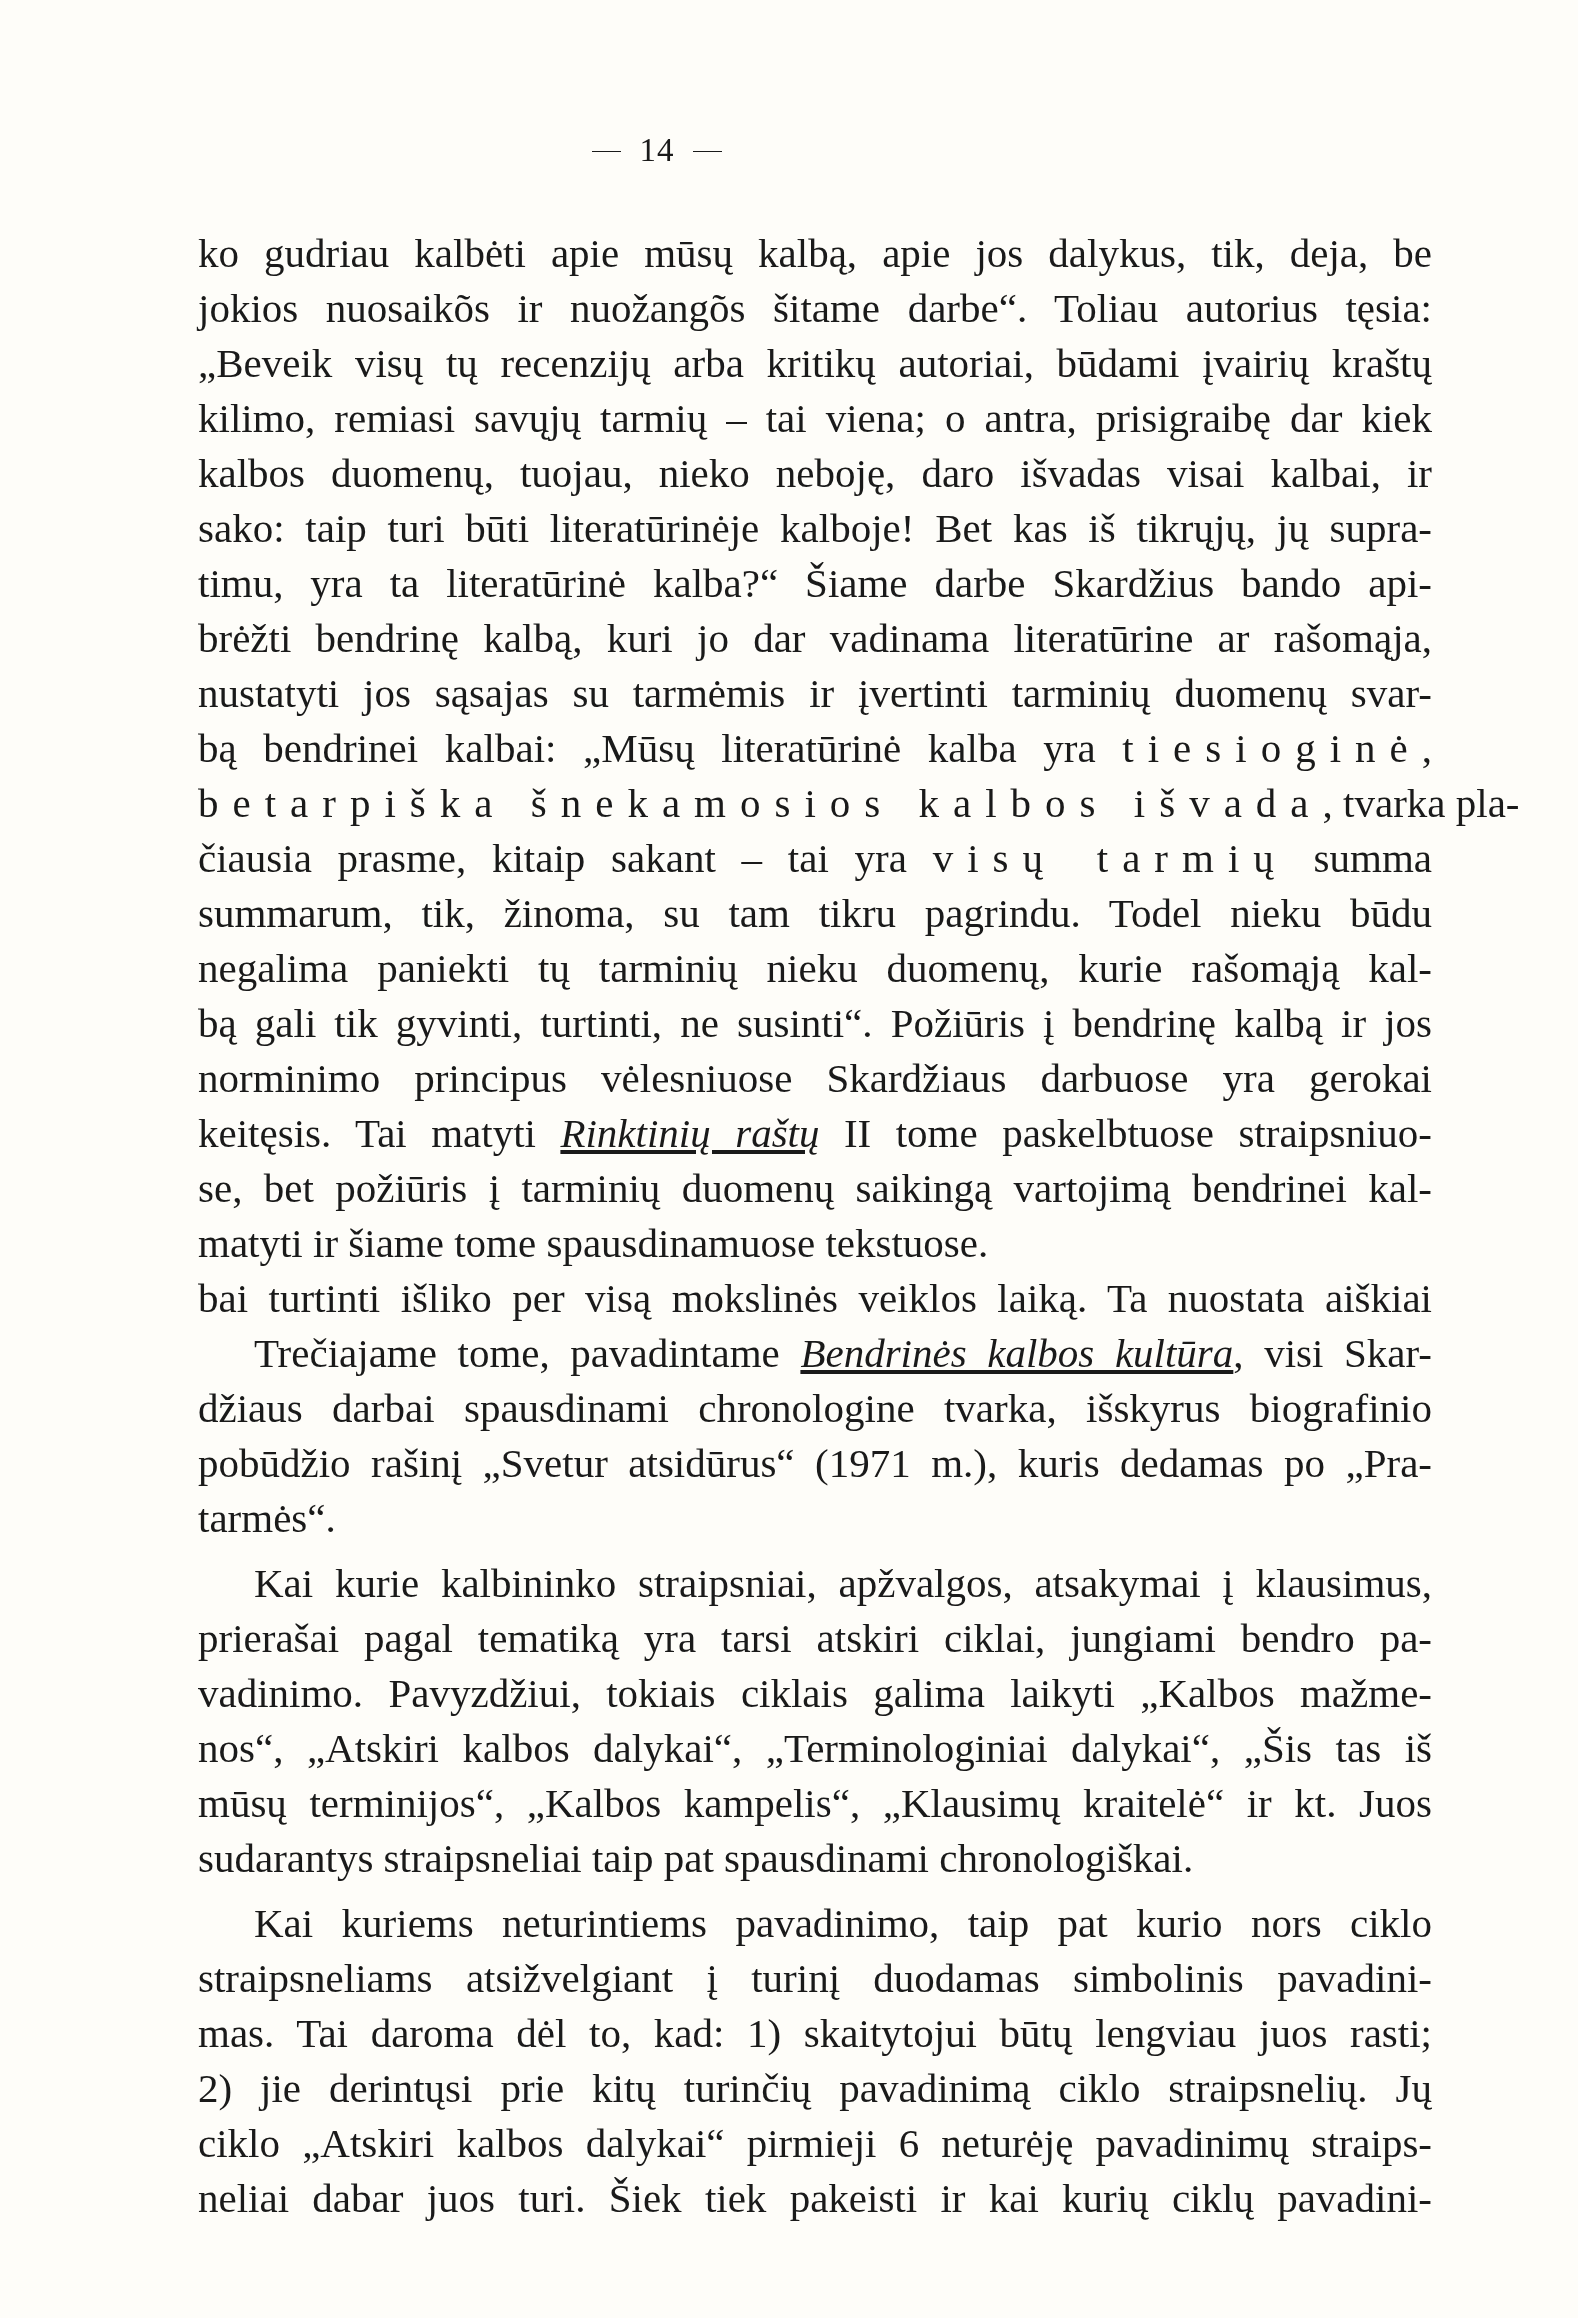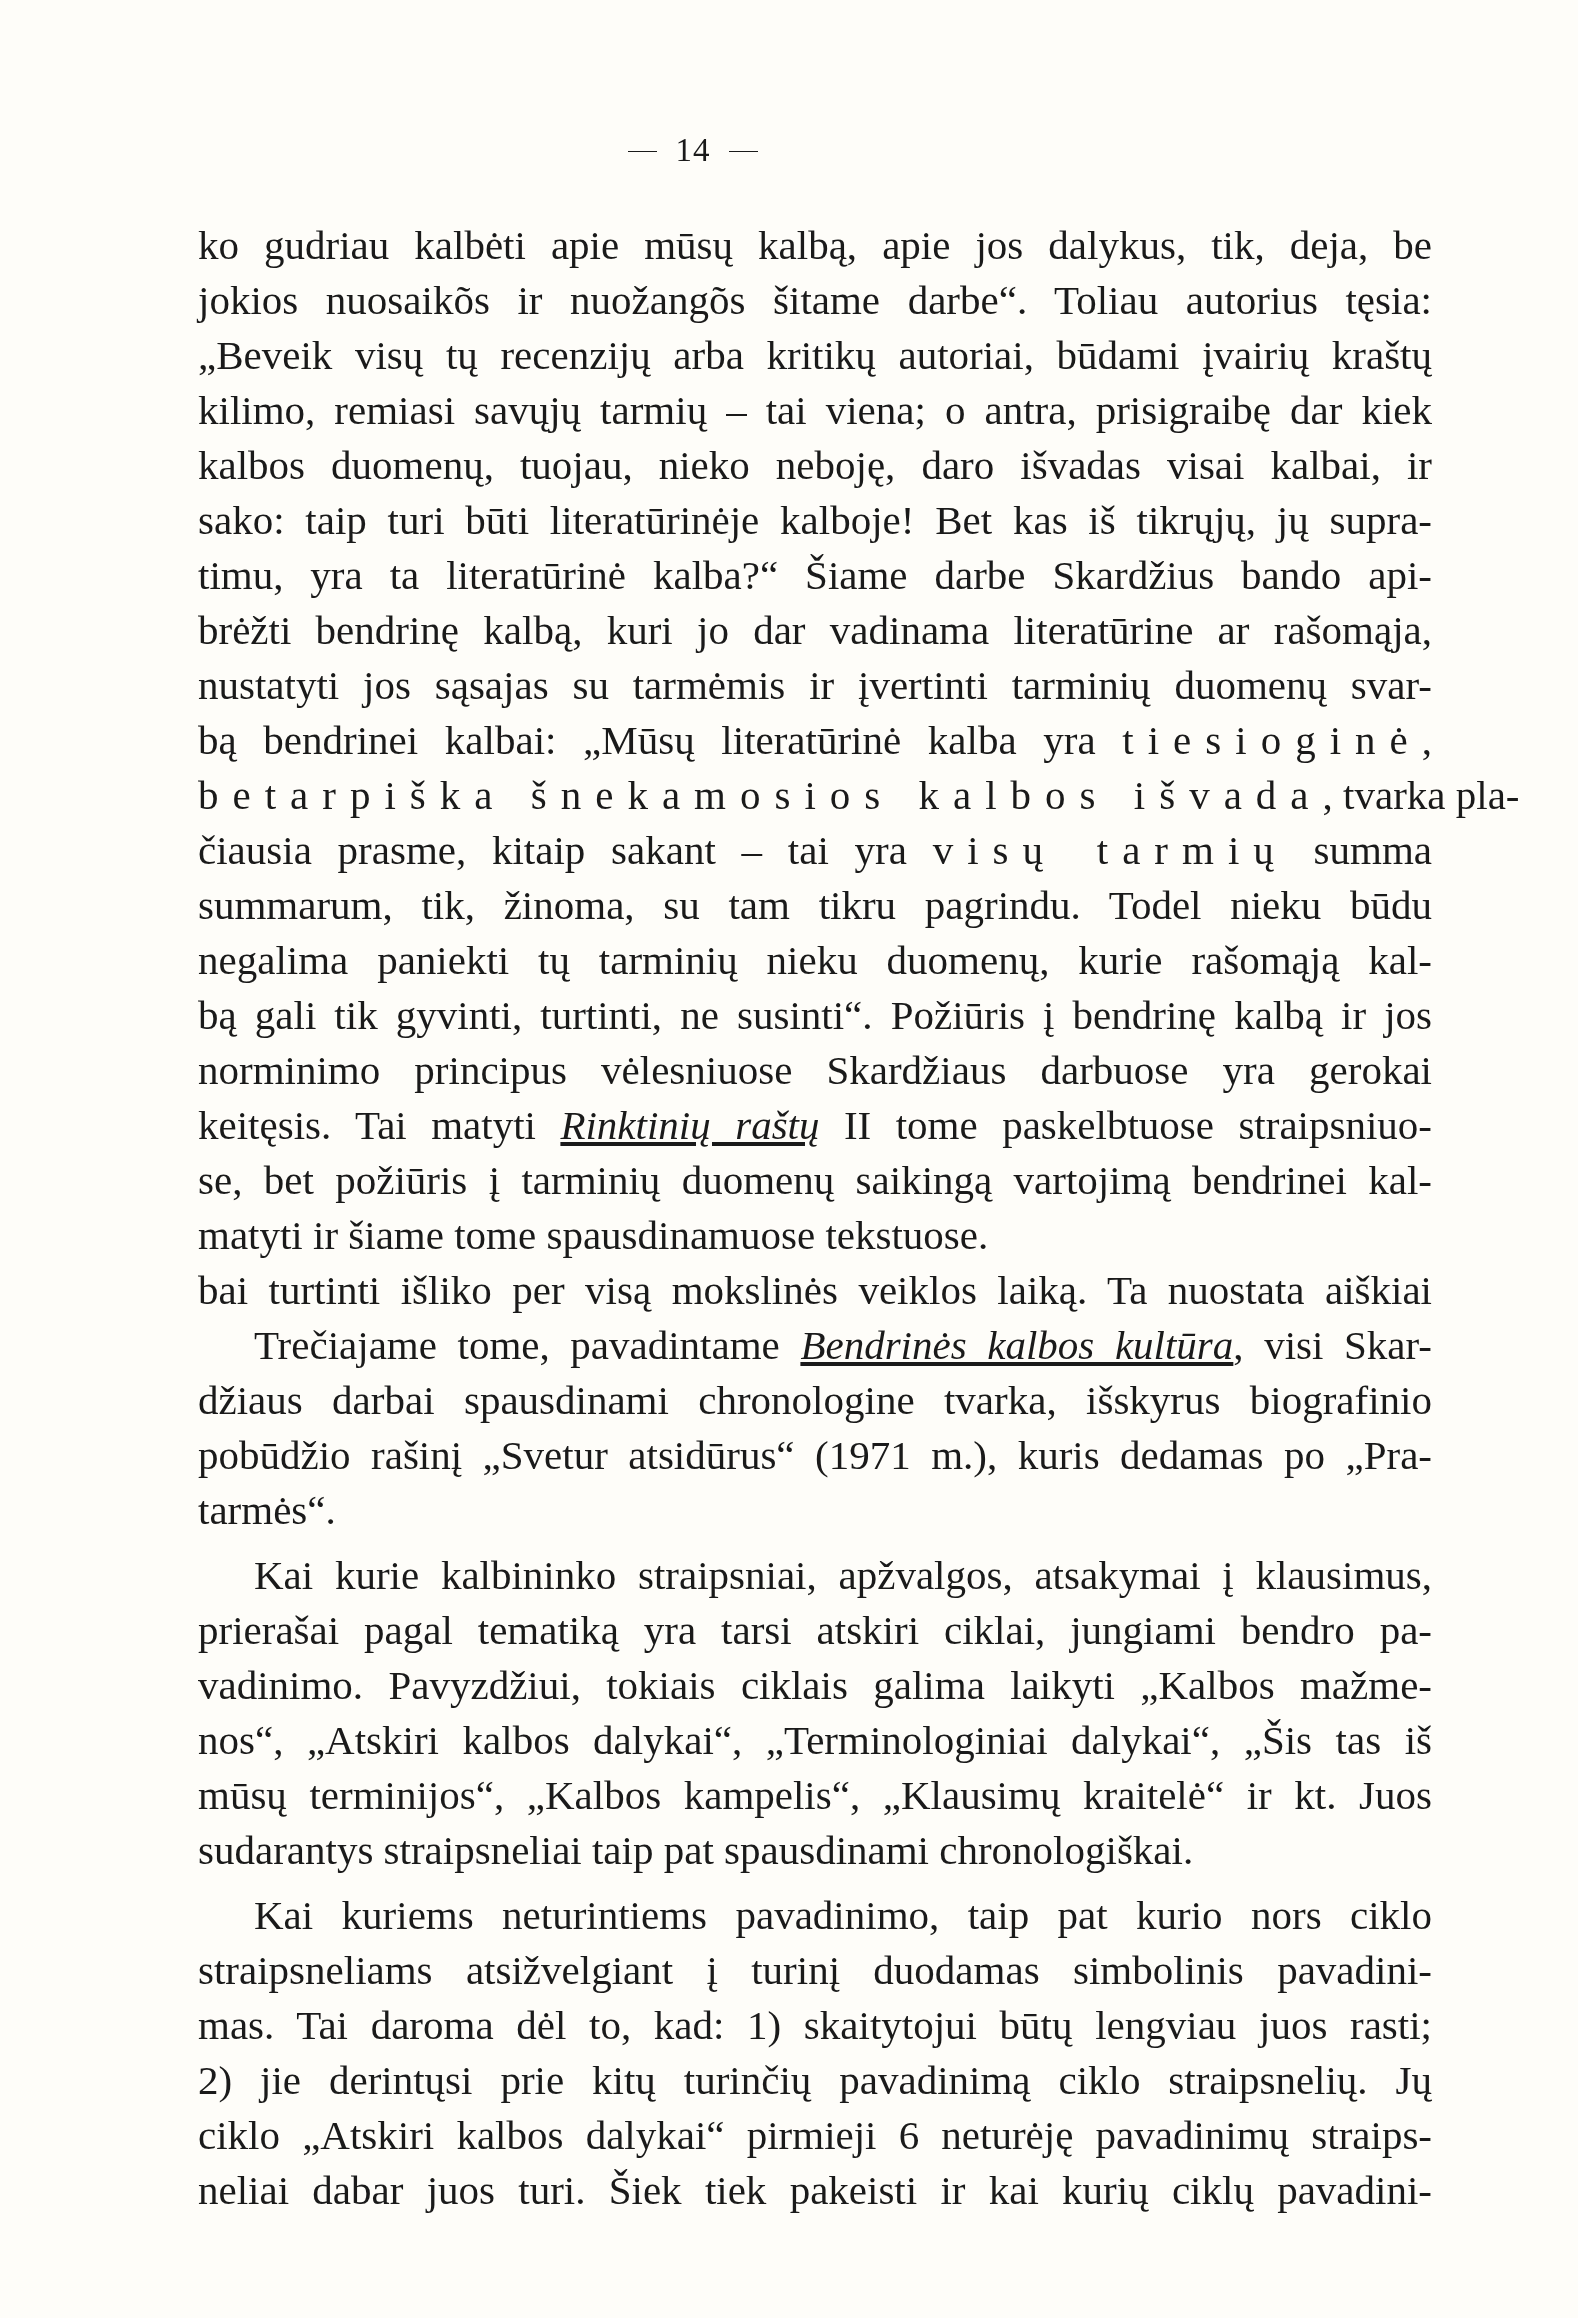--- a/index.html
+++ b/index.html
@@ -24,36 +24,35 @@
     }
     .page-number {
       position: absolute;
       top: 132px;
       left: 0;
       width: 1314px;
       text-align: center;
       font-size: 33px;
       line-height: 37px;
       letter-spacing: 0.9px;
-      padding-left: 36px;
     }
     .page-number .dash {
       display: inline-block;
       width: 29px;
       height: 1.9px;
       background: #1a1a1a;
       vertical-align: middle;
       margin: 0 18.5px;
       position: relative;
       top: -1.9px;
     }
     .body-text {
       position: absolute;
       left: 198px;
-      top: 218px;
+      top: 226px;
       width: 1234px;
     }
     .line {
       display: block;
       height: 55px;
       font-size: 41px;
       line-height: 55px;
       text-align: justify;
       text-align-last: justify;
       white-space: nowrap;

